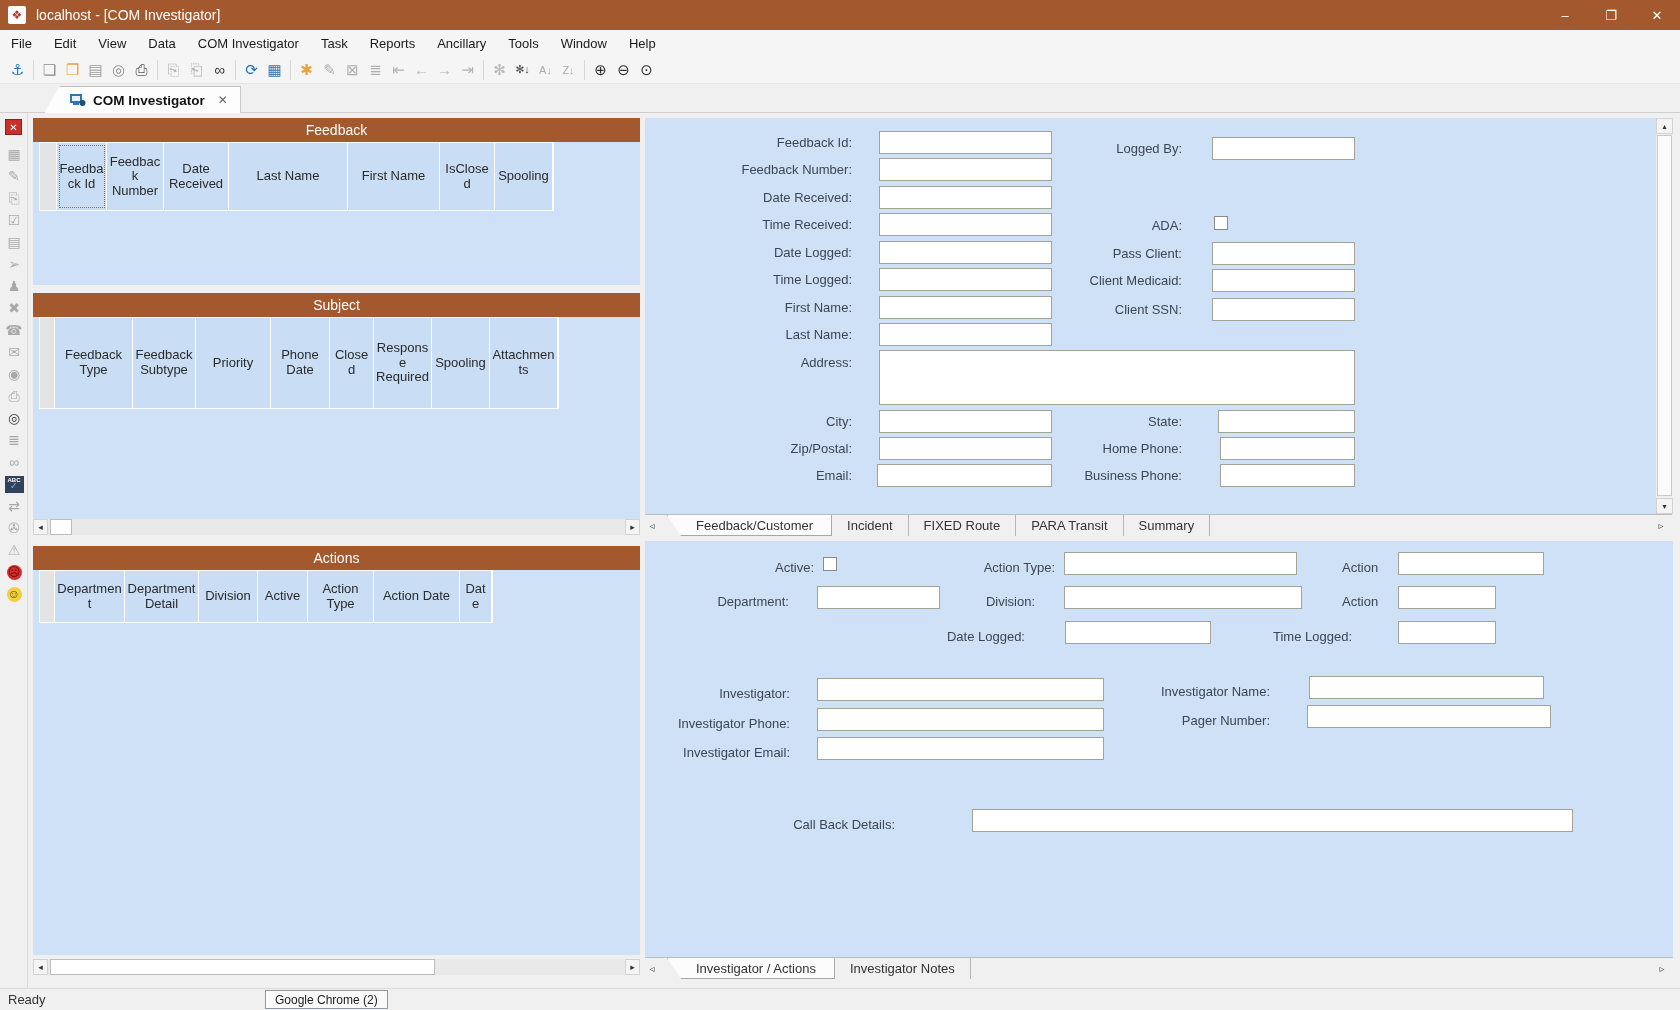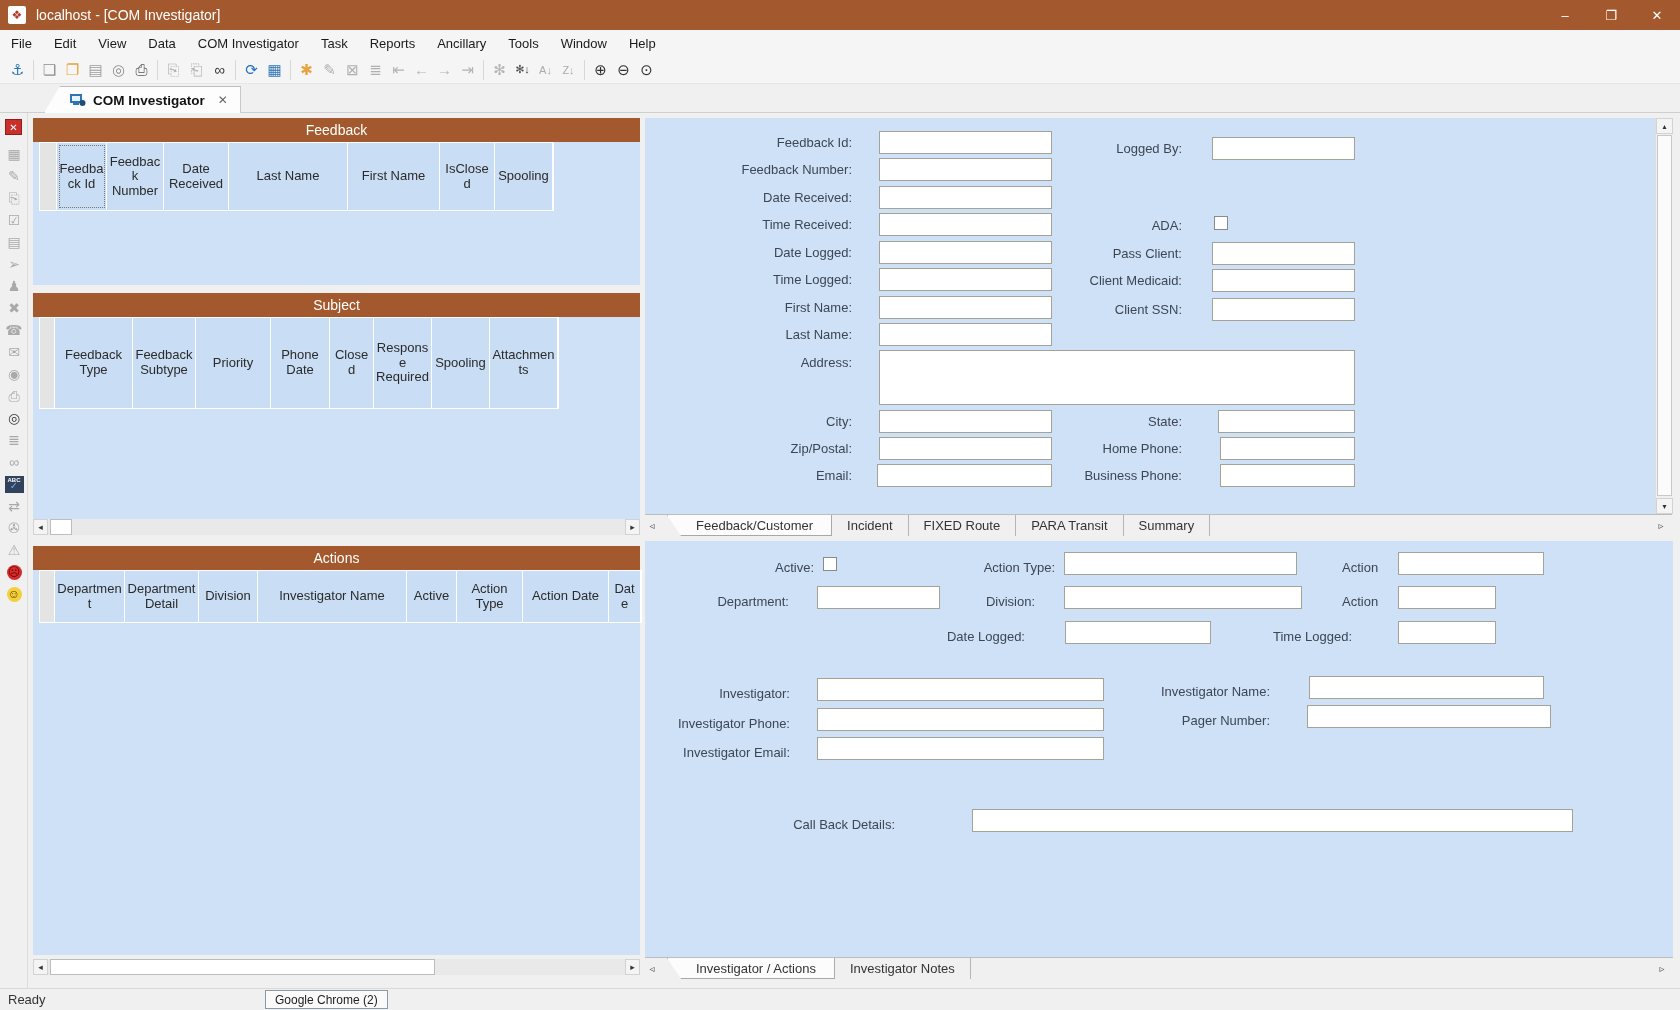--- a/index.html
+++ b/index.html
@@ -240,21 +240,20 @@
   <span class="sbtn" style="right:0;top:0;">▸</span>
 </div>
 
 <div class="bar" style="left:33px;top:546px;width:607px;">Actions</div>
 <div class="bluepanel" style="left:33px;top:570px;width:607px;height:385px;"></div>
 <div class="ghead" id="grid-actions" style="left:39px;top:570px;height:53px;">
     <div class="gcell gsel" style="width: 15px;"></div>
     <div class="gcell" style="width: 70px;">Department</div>
     <div class="gcell" style="width: 74px;">Department Detail</div>
     <div class="gcell" style="width: 59px;">Division</div>
-    <div class="gcell" style="width: 149px;">Investigator Name</div>
     <div class="gcell" style="width: 50px;">Active</div>
     <div class="gcell" style="width: 66px;">Action Type</div>
     <div class="gcell" style="width: 86px;">Action Date</div>
     <div class="gcell" style="width: 32px;">Date</div>
   </div>
 
 <div class="hscroll" style="left:33px;top:959px;width:607px;">
   <span class="sbtn" style="left:0;top:0;">◂</span>
   <span class="sthumb" style="left:17px;width:385px;"></span>
   <span class="sbtn" style="right:0;top:0;">▸</span>

